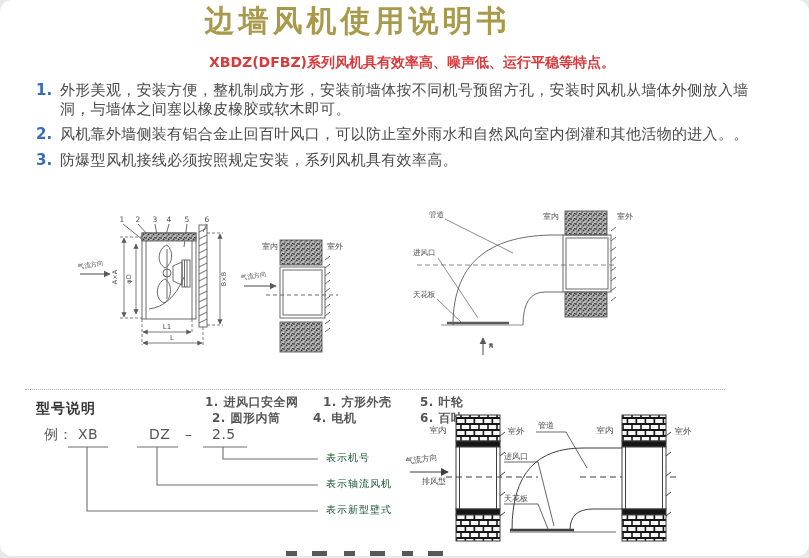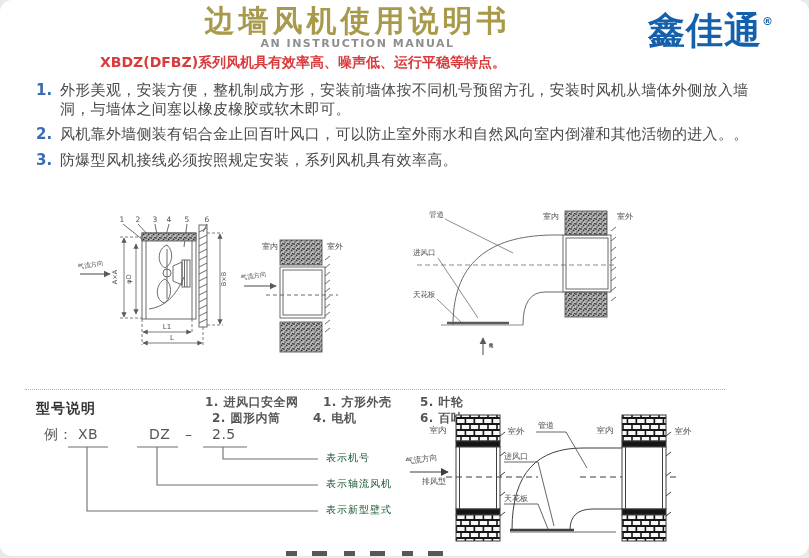--- a/index.html
+++ b/index.html
@@ -4,21 +4,21 @@
 <style>
   html,body{margin:0;padding:0;background:#e9e9e9;}
   .page{position:relative;width:809px;height:556px;background:#ffffff;overflow:hidden;
         font-family:"DejaVu Sans","Liberation Sans",sans-serif;border-radius:12px;}
   .abs{position:absolute;}
   
   .title{top:1px;left:100px;width:515px;text-align:center;font-size:30px;font-weight:bold;
          color:#a89a4a;letter-spacing:4px;}
   .subtitle{top:37px;left:100px;width:515px;text-align:center;font-size:11px;font-weight:bold;
             color:#8f8f8f;letter-spacing:1.5px;}
-  .tagline{top:54px;left:100px;width:515px;text-align:left;font-size:14px;font-weight:bold;
+  .tagline{top:54px;left:100px;width:515px;text-align:right;font-size:14px;font-weight:bold;
            color:#d93a3c;}
   .logo{top:12px;left:648px;width:150px;color:#1460ab;font-weight:bold;font-size:37px;
         letter-spacing:1px;line-height:1;}
   .logo .reg{font-size:11px;vertical-align:18px;font-weight:bold;}
   
   .notes{top:81px;left:36px;width:736px;}
   .note{display:flex;margin-bottom:6px;}
   .note .num{flex:0 0 24px;color:#3a6cb5;font-weight:bold;font-size:15px;line-height:1.28;}
   .note .txt{flex:1;color:#4a4a4a;font-size:15px;line-height:1.28;letter-spacing:0.3px;}
   
@@ -33,23 +33,21 @@
   .cutoff{top:551px;left:286px;width:172px;height:7px;
           background:repeating-linear-gradient(90deg,#3a3a3a 0 11px,transparent 11px 26px,#3a3a3a 26px 41px,transparent 41px 58px);
           opacity:.85;}
 </style>
 </head>
 <body>
 
 <div class="page">
 
   <div class="abs title">边墙风机使用说明书</div>
-  <div class="abs subtitle">AN INSTRUCTION MANUAL</div>
   <div class="abs tagline">XBDZ(DFBZ)系列风机具有效率高、噪声低、运行平稳等特点。</div>
-  <div class="abs logo"><span>鑫佳通</span><span class="reg">®</span></div>
 
   <div class="abs notes">
     <div class="note">
       <span class="num">1.</span>
       <span class="txt">外形美观，安装方便，整机制成方形，安装前墙体按不同机号预留方孔，安装时风机从墙体外侧放入墙洞，与墙体之间塞以橡皮橡胶或软木即可。</span>
     </div>
     <div class="note">
       <span class="num">2.</span>
       <span class="txt">风机靠外墙侧装有铝合金止回百叶风口，可以防止室外雨水和自然风向室内倒灌和其他活物的进入。。</span>
     </div>

